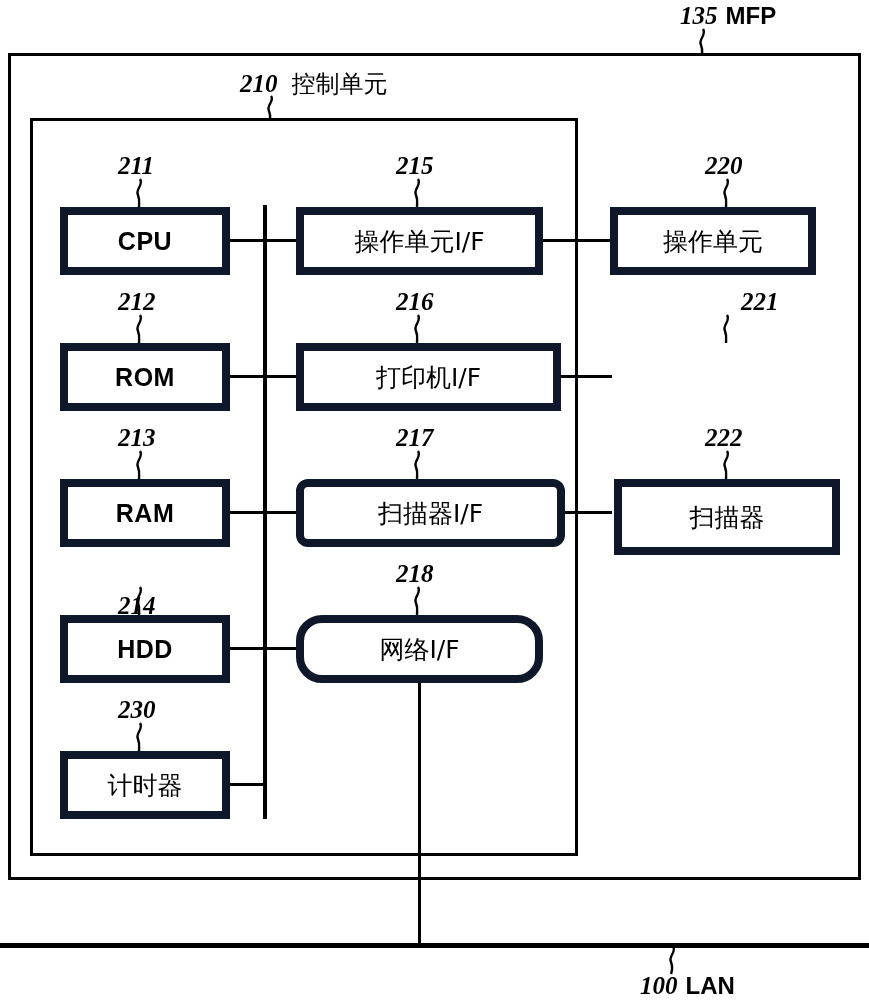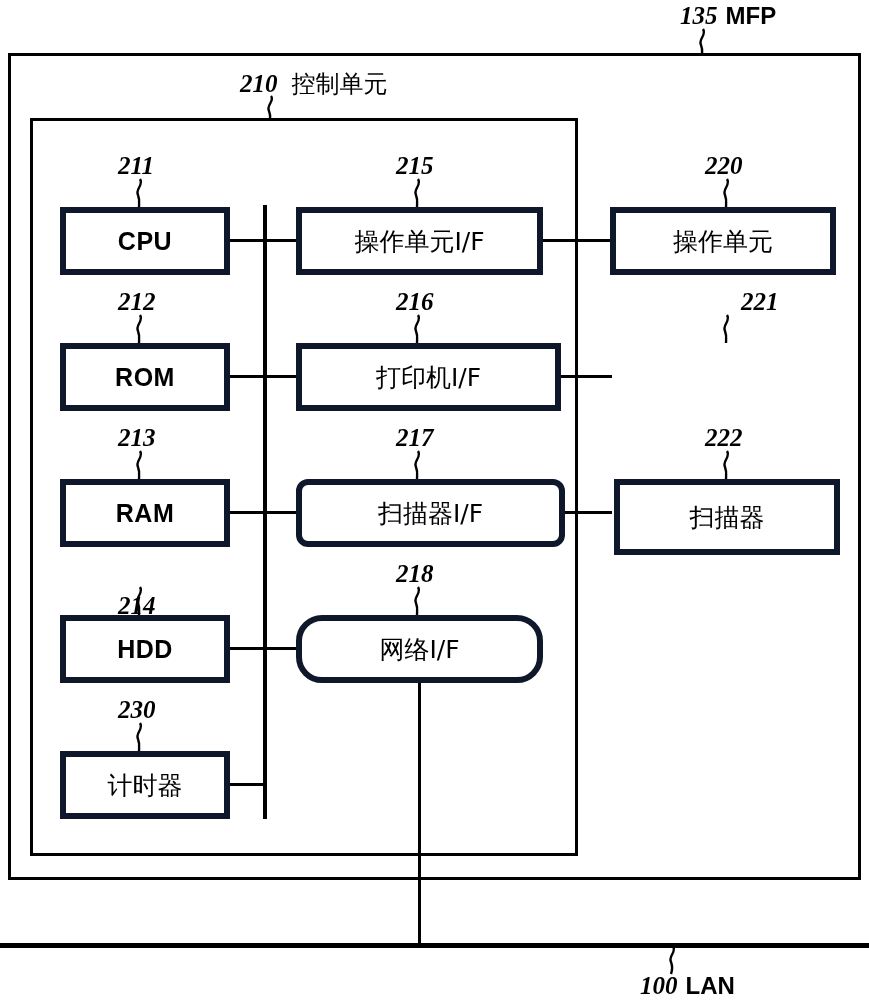--- a/index.html
+++ b/index.html
@@ -23,21 +23,21 @@
     border: 3px solid #000;
     background: transparent;
     box-sizing: border-box;
   }
   .frame.inner {
     border-width: 3px;
   }
   
   .box {
     position: absolute;
-    border: 6px solid #0f172a;
+    border: 8px solid #0f172a;
     background: #ffffff;
     box-sizing: border-box;
     display: flex;
     align-items: center;
     justify-content: center;
     text-align: center;
     z-index: 5;
   }
   .box .lbl-latin {
     font-family: "Liberation Sans", sans-serif;
@@ -149,21 +149,21 @@
   <div class="box" style="left:296px; top:207px; width:247px; height:68px;">
     <span class="lbl-cjk">操作单元I/F</span>
   </div>
 
   <div class="ref" style="left:705px; top:152px;">
     <span>220</span>
   </div>
   <svg class="leader" style="left:715px; top:178px;" width="26" height="30">
     <path d="M12,1 C16,7 7,11 10,17 C12,22 11,26 11,29" stroke="#000" stroke-width="2.4" fill="none"></path>
   </svg>
-  <div class="box" style="left:610px; top:207px; width:226px; height:68px;text-align:center;">
+  <div class="box" style="left:610px; top:207px; width:206px; height:68px;text-align:center;">
     <span class="lbl-cjk">操作单元</span>
   </div>
 
   <div class="hline" style="left:228px; top:239px; width:72px;"></div>
   <div class="hline" style="left:541px; top:239px; width:71px;"></div>
 
   <div class="ref" style="left:118px; top:288px;">
     <span>212</span>
   </div>
   <svg class="leader" style="left:128px; top:314px;" width="26" height="30">

